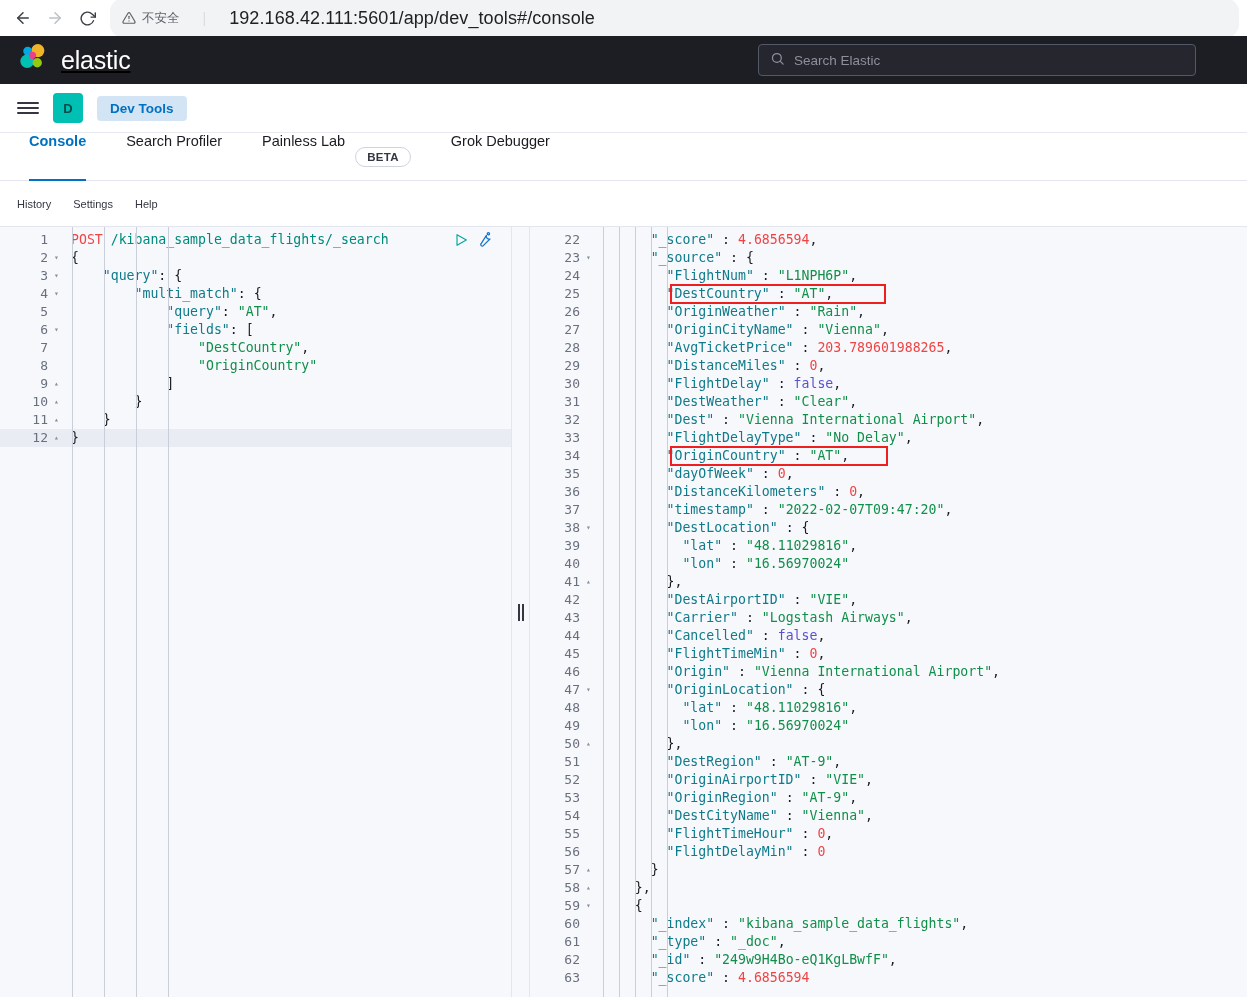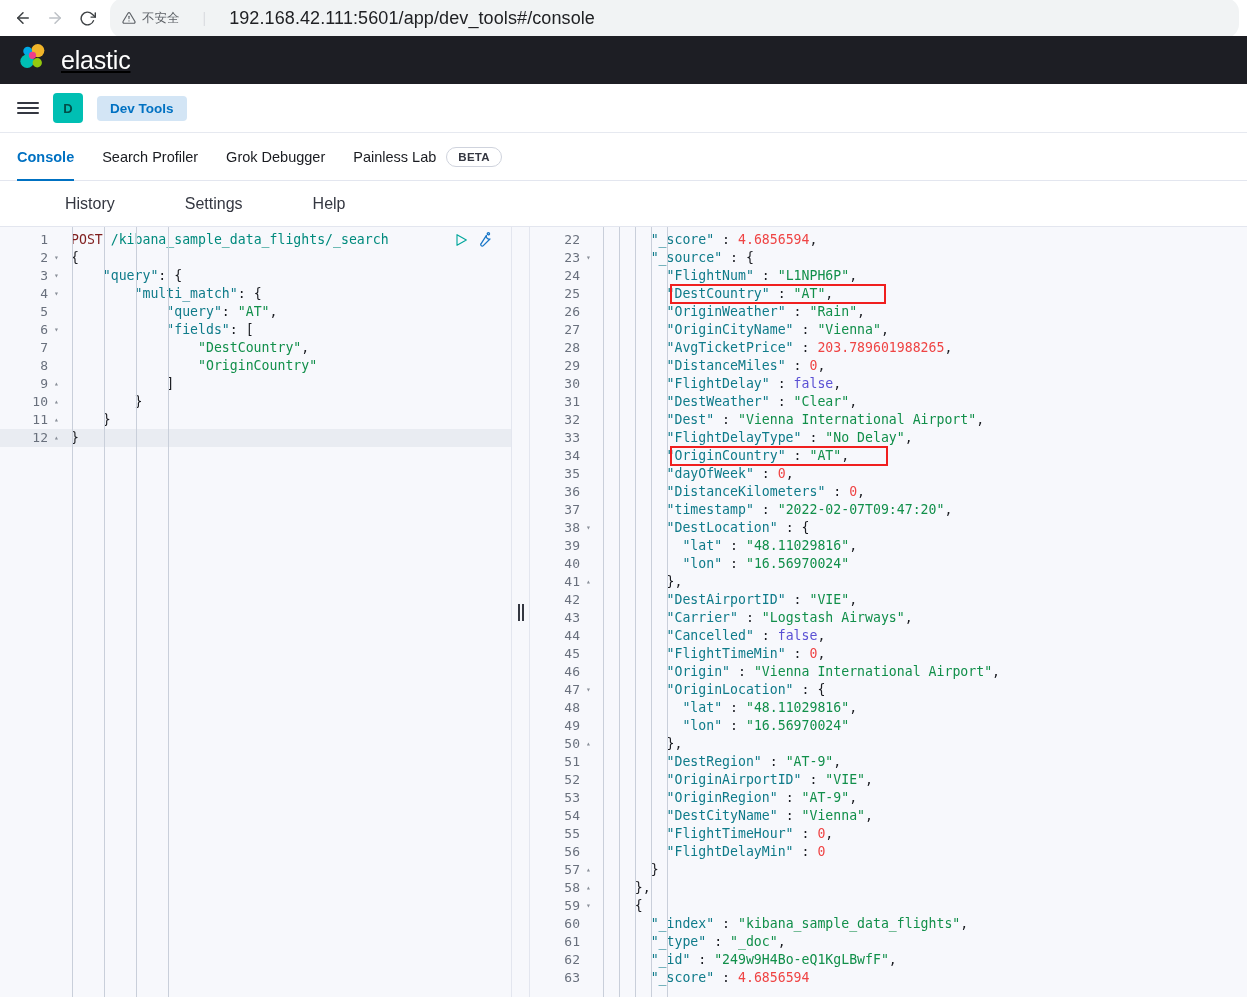--- a/index.html
+++ b/index.html
@@ -111,26 +111,27 @@
   .tabs-bar {
     height: 48px;
     display: flex;
     align-items: stretch;
     padding: 0 17px;
     gap: 0;
     border-bottom: 1px solid #e3e6ef;
     background: #fff;
   }
   .tab {
-    display: flex; align-items: center;
+    display: flex; align-items: flex-start;
     padding: 0 14px;
     font-size: 14.5px;
     color: #1a1c21;
     position: relative;
     cursor: pointer;
+    margin-left: 12px;
   }
   .tab:first-child { padding-left: 0; }
   .tab.active { color: #0071c2; font-weight: 700; }
   .tab.active::after {
     content: "";
     position: absolute;
     left: 0; right: 14px; bottom: -1px;
     height: 2px;
     background: #0071c2;
   }
@@ -148,21 +149,21 @@
 
   
   .subnav {
     height: 45px;
     display: flex;
     align-items: center;
     padding: 0 17px;
     gap: 22px;
     background: #fff;
   }
-  .subnav-item { font-size: 16px; color: #343741; cursor: pointer; margin-left: 48px; }
+  .subnav-item { font-size: 11px; color: #343741; cursor: pointer; }
 
   
   .console-area {
     position: relative;
     height: calc(997px - 36px - 48px - 49px - 48px - 45px);
     background: #f2f4f8;
     display: flex;
     border-top: 1px solid #e3e6ef;
   }
   .pane {
@@ -214,21 +215,21 @@
     font-size: 8px;
     color: #8a8f99;
     text-align: left;
     padding-left: 2px;
     user-select: none;
     line-height: 18px;
   }
   .content { position: relative; padding-left: 6px; flex: 1; }
 
   
-  .t-method { color: #7f1d1d; }
+  .t-method { color: #ef4444; }
   .t-url    { color: #008a7d; }
   .t-key    { color: #0f7b8a; }
   .t-str    { color: #118f4a; }
   .t-num    { color: #ef4444; }
   .t-bool   { color: #5a50d4; }
   .t-punct  { color: #1a1c21; }
 
   
   .guides { position: absolute; top: 0; left: 0; height: 100%; pointer-events: none; }
   .guide { position: absolute; width: 1px; background: #c9cfda; top: 0; bottom: 0; }
@@ -292,46 +293,55 @@
       <svg width="34" height="34" viewBox="0 0 32 32">
         <circle cx="20.5" cy="9" r="6.2" fill="#f0b429"></circle>
         <circle cx="11" cy="9.5" r="4.2" fill="#00a9e5"></circle>
         <circle cx="10.5" cy="19" r="6.4" fill="#00bfb3"></circle>
         <circle cx="20" cy="20.5" r="4.4" fill="#93c90e"></circle>
         <circle cx="15.5" cy="13.5" r="3.4" fill="#ee3d8b"></circle>
       </svg>
     </span>
     <span class="brand-word">elastic</span>
   </div>
+  <div class="search-elastic">
+    <span>
+      <svg width="15" height="15" viewBox="0 0 24 24" fill="none" stroke="#8d909b" stroke-width="2" stroke-linecap="round">
+          <circle cx="11" cy="11" r="7"></circle>
+          <line x1="21" y1="21" x2="16.2" y2="16.2"></line>
+        </svg>
+    </span>
+    <span class="search-ph">Search Elastic</span>
+  </div>
 </div>
 
 <div class="breadcrumb-bar">
   <div class="hamburger">
       <i></i>
       <i></i>
       <i></i>
     </div>
   <div class="avatar">D</div>
   <div class="crumb-pill">Dev Tools</div>
 </div>
 
 <div class="tabs-bar">
   <div class="tab active">
       <span>Console</span>
     </div>
   <div class="tab">
       <span>Search Profiler</span>
     </div>
   <div class="tab">
-      <span>Grok Debugger</span>
-    </div>
-  <div class="tab">
     <span>Painless Lab</span>
     <span class="beta-badge">BETA</span>
   </div>
+  <div class="tab">
+      <span>Grok Debugger</span>
+    </div>
 </div>
 
 <div class="subnav">
   <div class="subnav-item">History</div>
   <div class="subnav-item">Settings</div>
   <div class="subnav-item">Help</div>
 </div>
 
 <div class="console-area">
 

